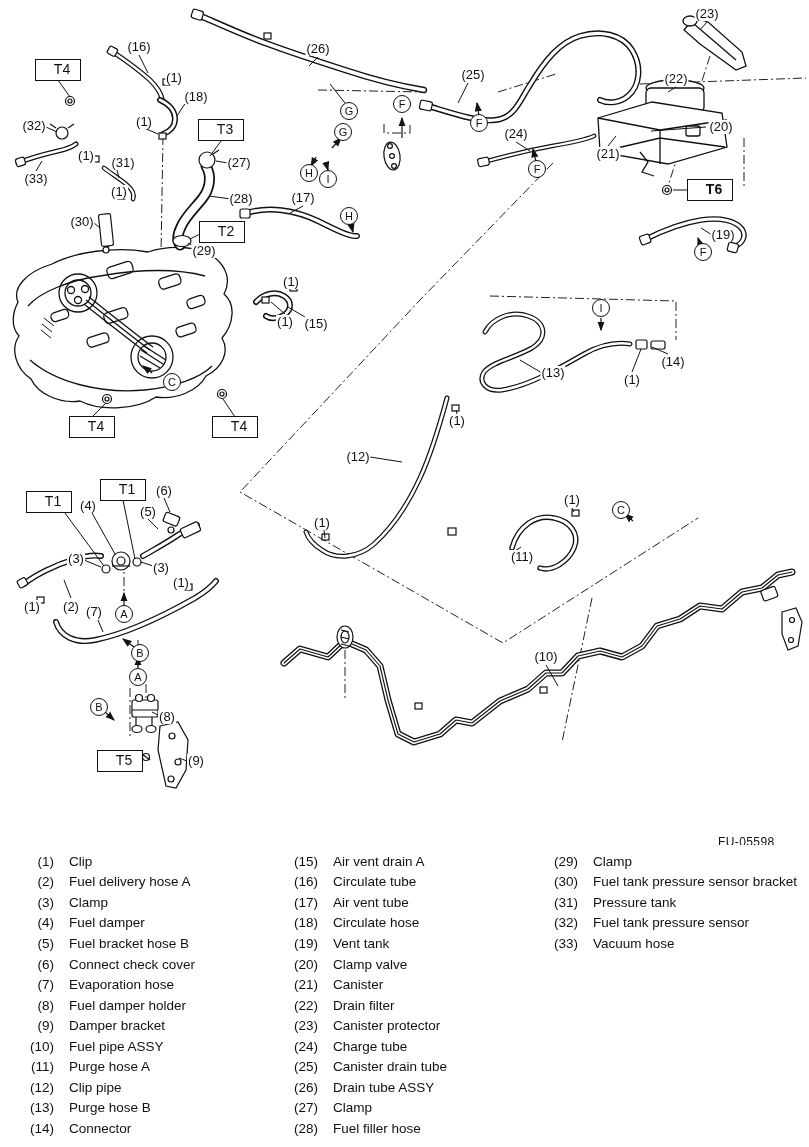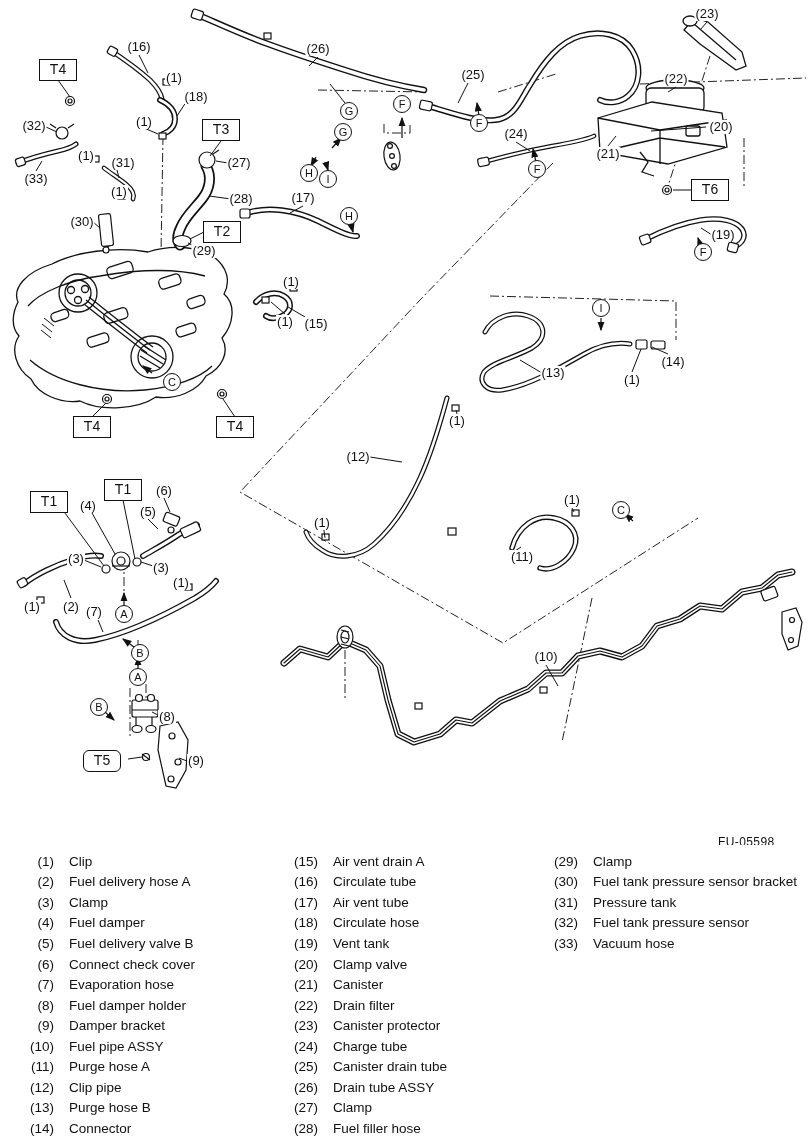--- a/index.html
+++ b/index.html
@@ -4,21 +4,21 @@
 <style>
   html,body{margin:0;padding:0;background:#fff;}
   body{width:809px;height:1147px;position:relative;overflow:hidden;
        font-family:"Liberation Sans","DejaVu Sans",sans-serif;color:#111;}
   #stage{position:absolute;left:0;top:0;width:809px;height:1147px;}
   #art{position:absolute;left:0;top:0;}
   .plabel{position:absolute;transform:translate(-50%,-50%);font-size:13px;
           white-space:nowrap;background:#fff;padding:0 1px;line-height:14px;}
   .refbox{position:absolute;transform:translate(-50%,-50%);border:1.6px solid #111;
           background:#fff;font-size:14px;line-height:19px;width:36px;height:20px;
-          text-align:center;}
+          text-align:center;padding-left:8px;}
   .refcirc{position:absolute;transform:translate(-50%,-50%);border:1.3px solid #111;
            background:#fff;border-radius:50%;width:16px;height:16px;font-size:11px;
            line-height:16px;text-align:center;}
   #legend{position:absolute;left:0;top:851px;width:809px;font-size:13.5px;}
   .lcol{position:absolute;top:0;}
   .lrow{height:20.55px;display:flex;align-items:center;}
   .lnum{display:inline-block;width:38px;text-align:right;flex:0 0 38px;}
   .lname{margin-left:15px;white-space:nowrap;}
   #doccode{position:absolute;left:718px;top:836px;height:9px;overflow:hidden;
            font-size:12px;line-height:13px;letter-spacing:.4px;color:#111;}
@@ -385,26 +385,26 @@
       <div class="plabel" style="left: 161px; top: 568px;">(3)</div>
       <div class="plabel" style="left: 32px; top: 607px;">(1)</div>
       <div class="plabel" style="left: 71px; top: 607px;">(2)</div>
       <div class="plabel" style="left: 94px; top: 612px;">(7)</div>
       <div class="plabel" style="left: 181px; top: 583px;">(1)</div>
       <div class="plabel" style="left: 167px; top: 717px;">(8)</div>
       <div class="plabel" style="left: 196px; top: 761px;">(9)</div>
       <div class="refbox" style="left: 58px; top: 70px;">T4</div>
       <div class="refbox" style="left: 221px; top: 130px;">T3</div>
       <div class="refbox" style="left: 222px; top: 232px;">T2</div>
-      <div class="refbox" style="left: 710px; top: 190px;">T6</div>
+      <div class="refbox" style="left: 710px; top: 190px; font-weight: bold;">T6</div>
       <div class="refbox" style="left: 92px; top: 427px;">T4</div>
       <div class="refbox" style="left: 235px; top: 427px;">T4</div>
       <div class="refbox" style="left: 49px; top: 502px;">T1</div>
       <div class="refbox" style="left: 123px; top: 490px;">T1</div>
-      <div class="refbox" style="left: 102px; top: 761px; border-radius: 6px;">T5</div>
+      <div class="refbox" style="left: 120px; top: 761px;">T5</div>
       <div class="refcirc" style="left: 402px; top: 104px;">F</div>
       <div class="refcirc" style="left: 479px; top: 123px;">F</div>
       <div class="refcirc" style="left: 537px; top: 169px;">F</div>
       <div class="refcirc" style="left: 703px; top: 252px;">F</div>
       <div class="refcirc" style="left: 349px; top: 111px;">G</div>
       <div class="refcirc" style="left: 343px; top: 132px;">G</div>
       <div class="refcirc" style="left: 309px; top: 173px;">H</div>
       <div class="refcirc" style="left: 328px; top: 179px;">I</div>
       <div class="refcirc" style="left: 349px; top: 216px;">H</div>
       <div class="refcirc" style="left: 601px; top: 308px;">I</div>
@@ -429,21 +429,21 @@
         <div class="lrow">
           <span class="lnum">(3)</span>
           <span class="lname">Clamp</span>
         </div>
         <div class="lrow">
           <span class="lnum">(4)</span>
           <span class="lname">Fuel damper</span>
         </div>
         <div class="lrow">
           <span class="lnum">(5)</span>
-          <span class="lname">Fuel delivery valve B</span>
+          <span class="lname">Fuel bracket hose B</span>
         </div>
         <div class="lrow">
           <span class="lnum">(6)</span>
           <span class="lname">Connect check cover</span>
         </div>
         <div class="lrow">
           <span class="lnum">(7)</span>
           <span class="lname">Evaporation hose</span>
         </div>
         <div class="lrow">

